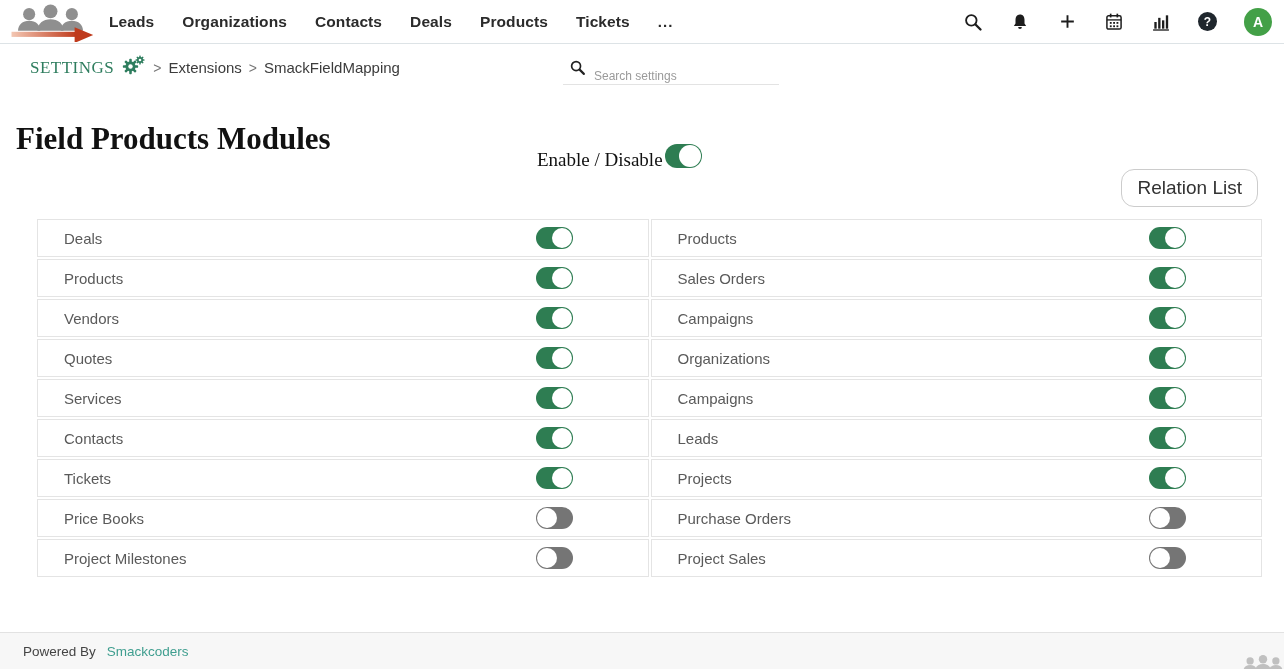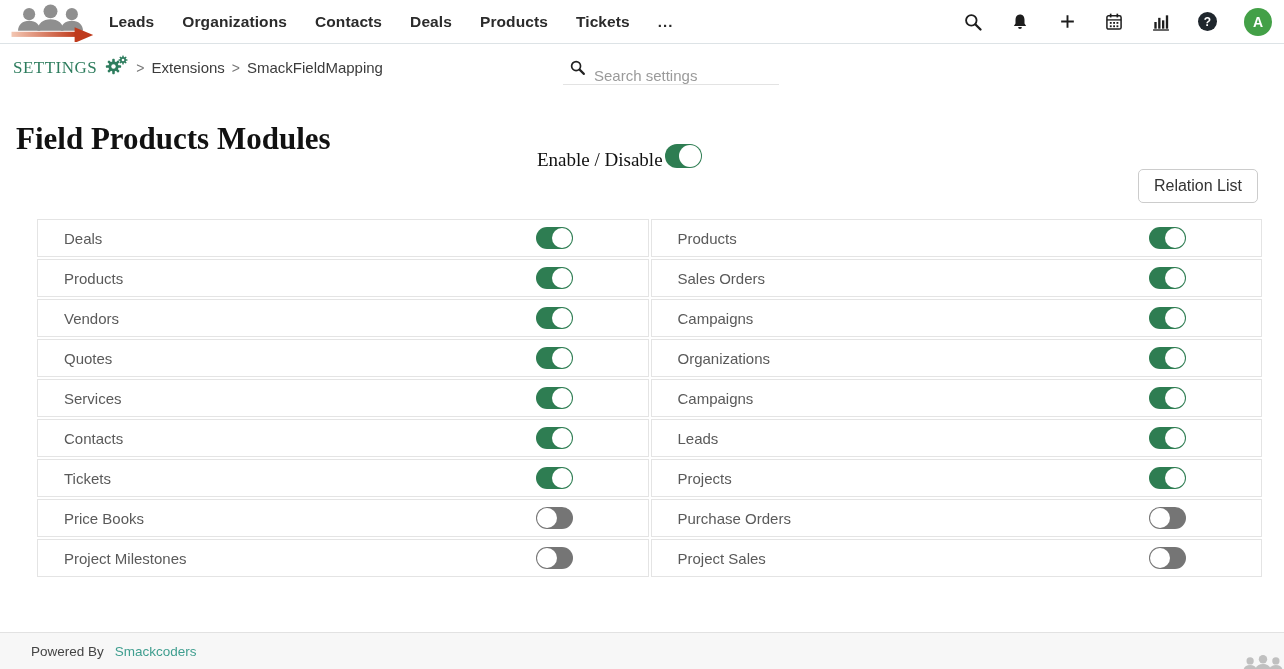--- a/index.html
+++ b/index.html
@@ -30,52 +30,52 @@
   }
   .avatar {
     width:28px; height:28px; border-radius:50%; background:#43a047; color:#fff;
     font-size:14px; font-weight:bold; display:flex; align-items:center; justify-content:center;
     cursor:pointer;
   }
 
   
   .settings-bar {
     height:47px; background:#fff; display:flex; align-items:center;
-    padding-left:13px; position:relative;
+    padding-left:30px; position:relative;
   }
   .settings-label {
     font-family:"Liberation Serif", serif; font-size:17px; color:#2e7d5e;
     letter-spacing:.5px; cursor:pointer; display:flex; align-items:center; gap:8px;
   }
   .gears { display:inline-flex; width:24px; height:20px; position:relative; }
   .crumb-sep { color:#777; margin:0 7px; font-size:14px; }
   .crumb { font-size:15px; color:#3c3c3c; }
   .search-box {
     position:absolute; left:563px; top:6px; width:216px; height:35px;
     background:#fff; border:none; border-bottom:1px solid #e3e3e3;
     display:flex; align-items:center; padding:0 6px;
   }
   .search-box input {
-    border:none; outline:none; font-size:15px; color:#4d7c0f; width:170px;
+    border:none; outline:none; font-size:12px; color:#4d7c0f; width:170px;
     font-family:"Liberation Sans", sans-serif; margin-left:8px; background:transparent;margin-top:17px;
   }
   .search-box input::placeholder { color:#9a9a9a; }
 
   
   .main { position:relative; height:540px; background:#fff; }
   .page-title {
     position:absolute; left:16px; top:30px;
     font-family:"Liberation Serif", serif; font-weight:bold; font-size:31px; color:#111;
   }
   .enable-group { position:absolute; left:537px; top:50px; display:flex; align-items:center; }
   .enable-label { font-family:"Liberation Serif", serif; font-size:19px; color:#111;margin-top:8px; }
   .relation-btn {
     position:absolute; right:26px; top:78px;
-    background:#fff; border:1px solid #ccc; border-radius:5px;
-    font-size:16px; color:#333; padding:7px 15px; cursor:pointer;
+    background:#fff; border:1px solid #ccc; border-radius:13px;
+    font-size:19px; color:#333; padding:7px 15px; cursor:pointer;
     font-family:"Liberation Sans", sans-serif;
   }
 
   .modules-grid {
     position:absolute; left:37px; right:22px; top:128px;
     display:grid; grid-template-columns:1fr 1fr; column-gap:2px;
   }
   .module-row {
     height:38px; margin-bottom:2px; background:#fff;
     border:1px solid #e4e4e4;
@@ -96,21 +96,21 @@
   .toggle.on .knob  { right:1px; }
   .toggle.off { background:#757575; }
   .toggle.off .knob { left:1px; }
   .toggle.big { width:37px; height:24px; border-radius:13px; margin-left:2px; }
   .toggle.big .knob { width:22px; height:22px; }
 
   
   .footer {
     position:absolute; left:0; right:0; bottom:0; height:37px;
     background:#f7f7f7; border-top:1px solid #e2e2e2;
-    display:flex; align-items:center; padding-left:31px; font-size:13.5px; color:#444;
+    display:flex; align-items:center; padding-left:23px; font-size:13.5px; color:#444;
     overflow:hidden;
   }
   .footer a { color:#3f9e8f; text-decoration:none; margin-left:11px; cursor:pointer;text-align:right; }
   .footer-logo { position:absolute; right:-7px; bottom:-9px; opacity:.6; }
 </style>
 </head>
 <body>
 
 <div class="navbar">
   <svg class="logo" viewBox="0 0 100 42">

